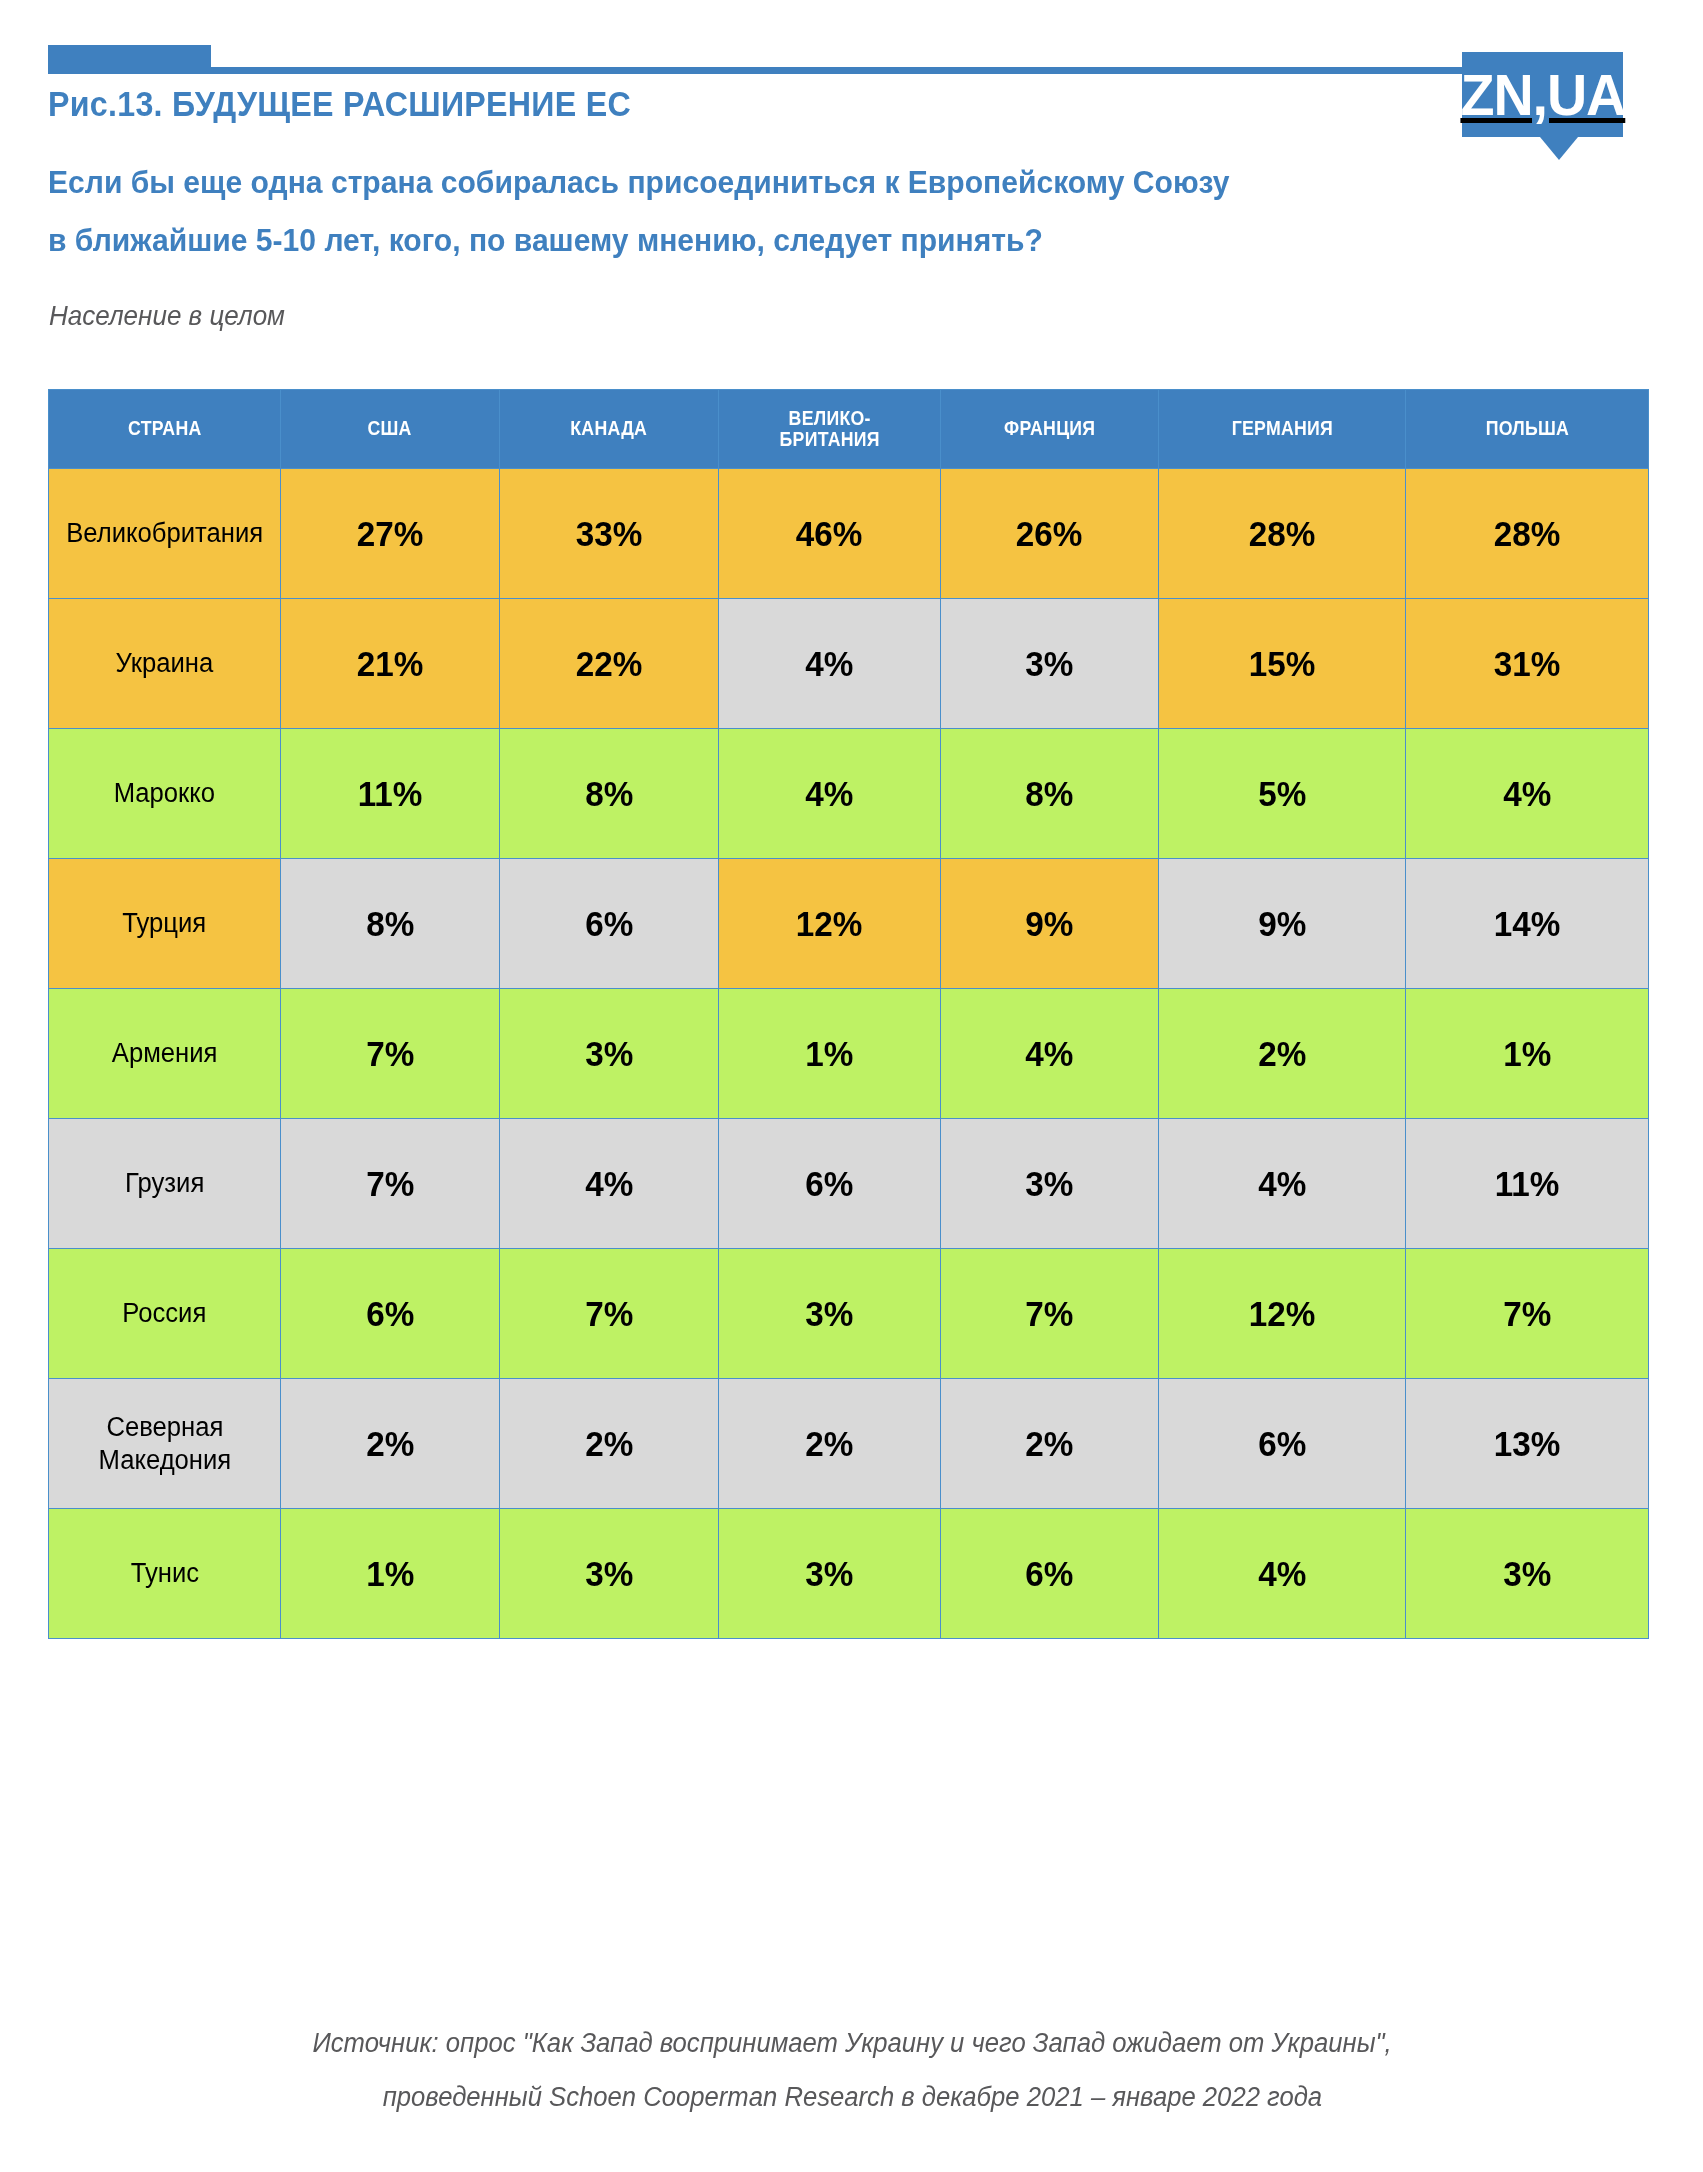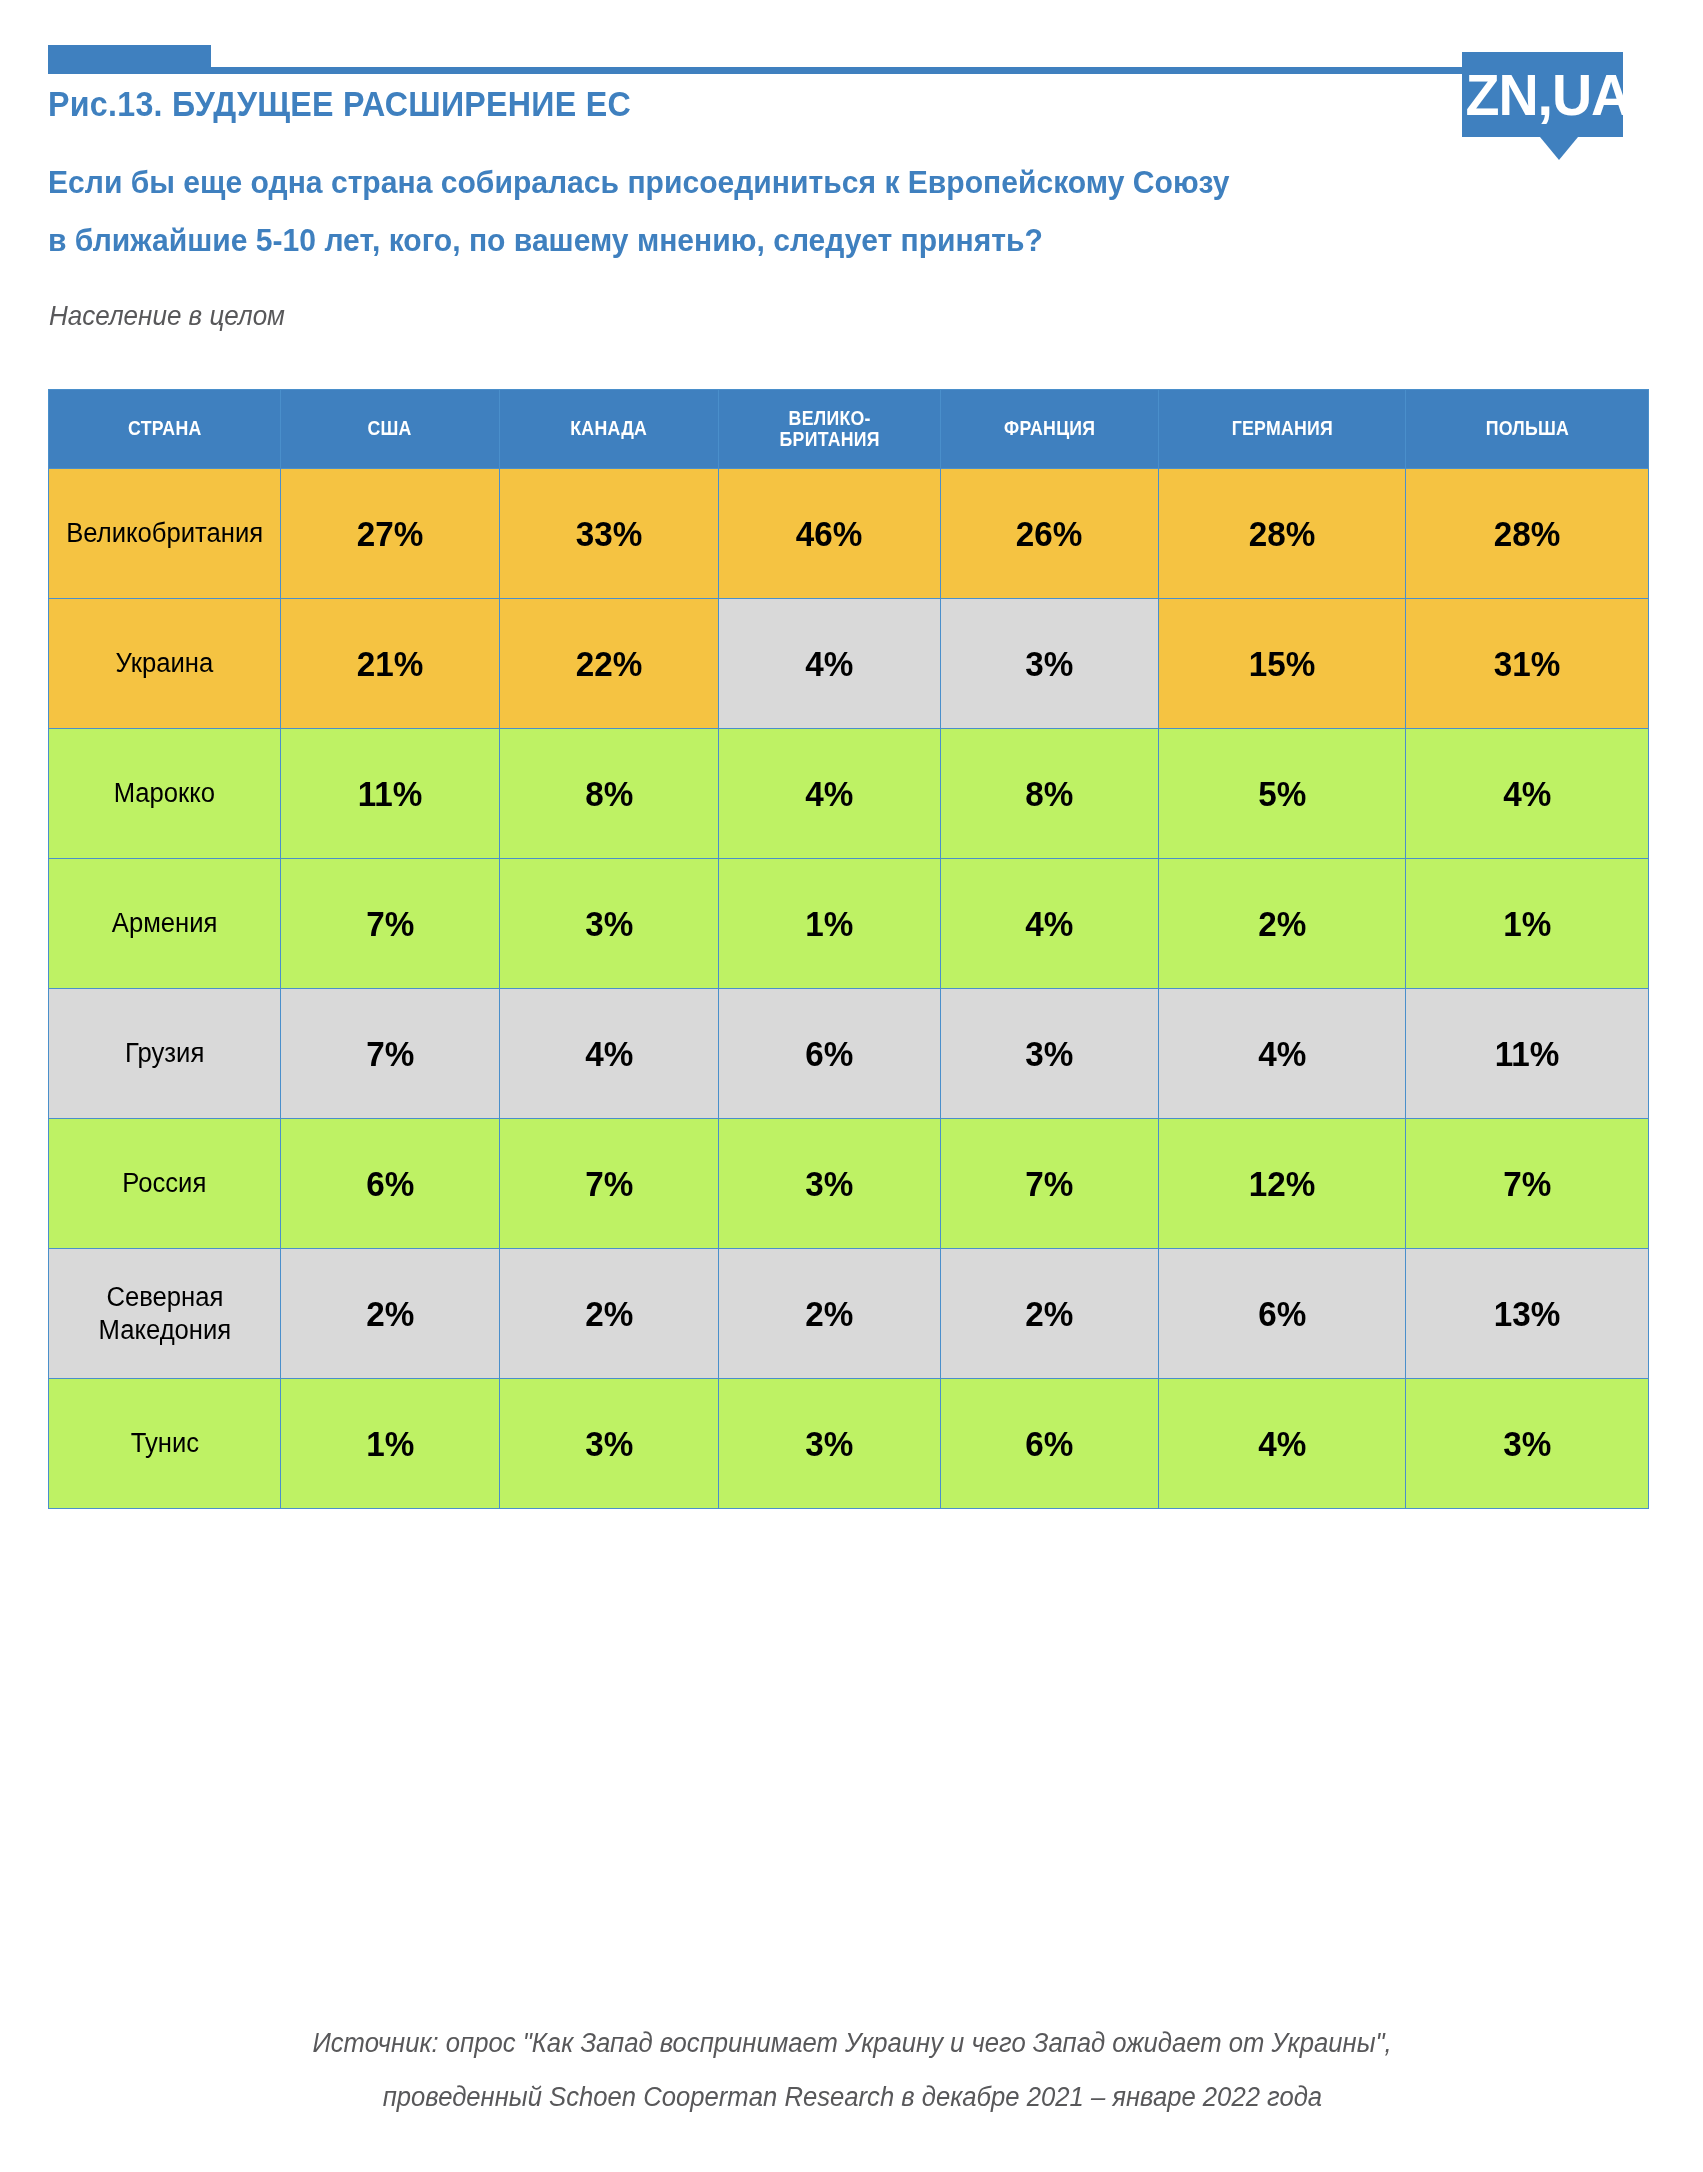--- a/index.html
+++ b/index.html
@@ -35,20 +35,22 @@
   }
 
   
   .logo {
     position: absolute;
     left: 1462px; top: 52px;
     width: 161px; height: 85px;
     background: #3F80BF;
     display: flex;
     align-items: center;
+    justify-content: center;
+    text-decoration: underline;
   }
   .logo-text {
     color: #ffffff;
     font-family: "Liberation Sans", sans-serif;
     font-weight: bold;
     font-size: 58px;
     letter-spacing: -1.1px;
     line-height: 1;
     transform: scaleX(0.96);
   }
@@ -246,20 +248,29 @@
         <tr>
           <td class="country bg-white"><span class="c-inner">Марокко</span></td>
           <td class="val bg-white"><span class="v-inner">11%</span></td>
           <td class="val bg-white"><span class="v-inner">8%</span></td>
           <td class="val bg-white"><span class="v-inner">4%</span></td>
           <td class="val bg-white"><span class="v-inner">8%</span></td>
           <td class="val bg-white"><span class="v-inner">5%</span></td>
           <td class="val bg-white"><span class="v-inner">4%</span></td>
         </tr>
         <tr>
+          <td class="country bg-orange"><span class="c-inner">Турция</span></td>
+          <td class="val bg-gray"><span class="v-inner">8%</span></td>
+          <td class="val bg-gray"><span class="v-inner">6%</span></td>
+          <td class="val bg-orange"><span class="v-inner">12%</span></td>
+          <td class="val bg-orange"><span class="v-inner">9%</span></td>
+          <td class="val bg-gray"><span class="v-inner">9%</span></td>
+          <td class="val bg-gray"><span class="v-inner">14%</span></td>
+        </tr>
+        <tr>
           <td class="country bg-white"><span class="c-inner">Армения</span></td>
           <td class="val bg-white"><span class="v-inner">7%</span></td>
           <td class="val bg-white"><span class="v-inner">3%</span></td>
           <td class="val bg-white"><span class="v-inner">1%</span></td>
           <td class="val bg-white"><span class="v-inner">4%</span></td>
           <td class="val bg-white"><span class="v-inner">2%</span></td>
           <td class="val bg-white"><span class="v-inner">1%</span></td>
         </tr>
         <tr>
           <td class="country bg-gray"><span class="c-inner">Грузия</span></td>

